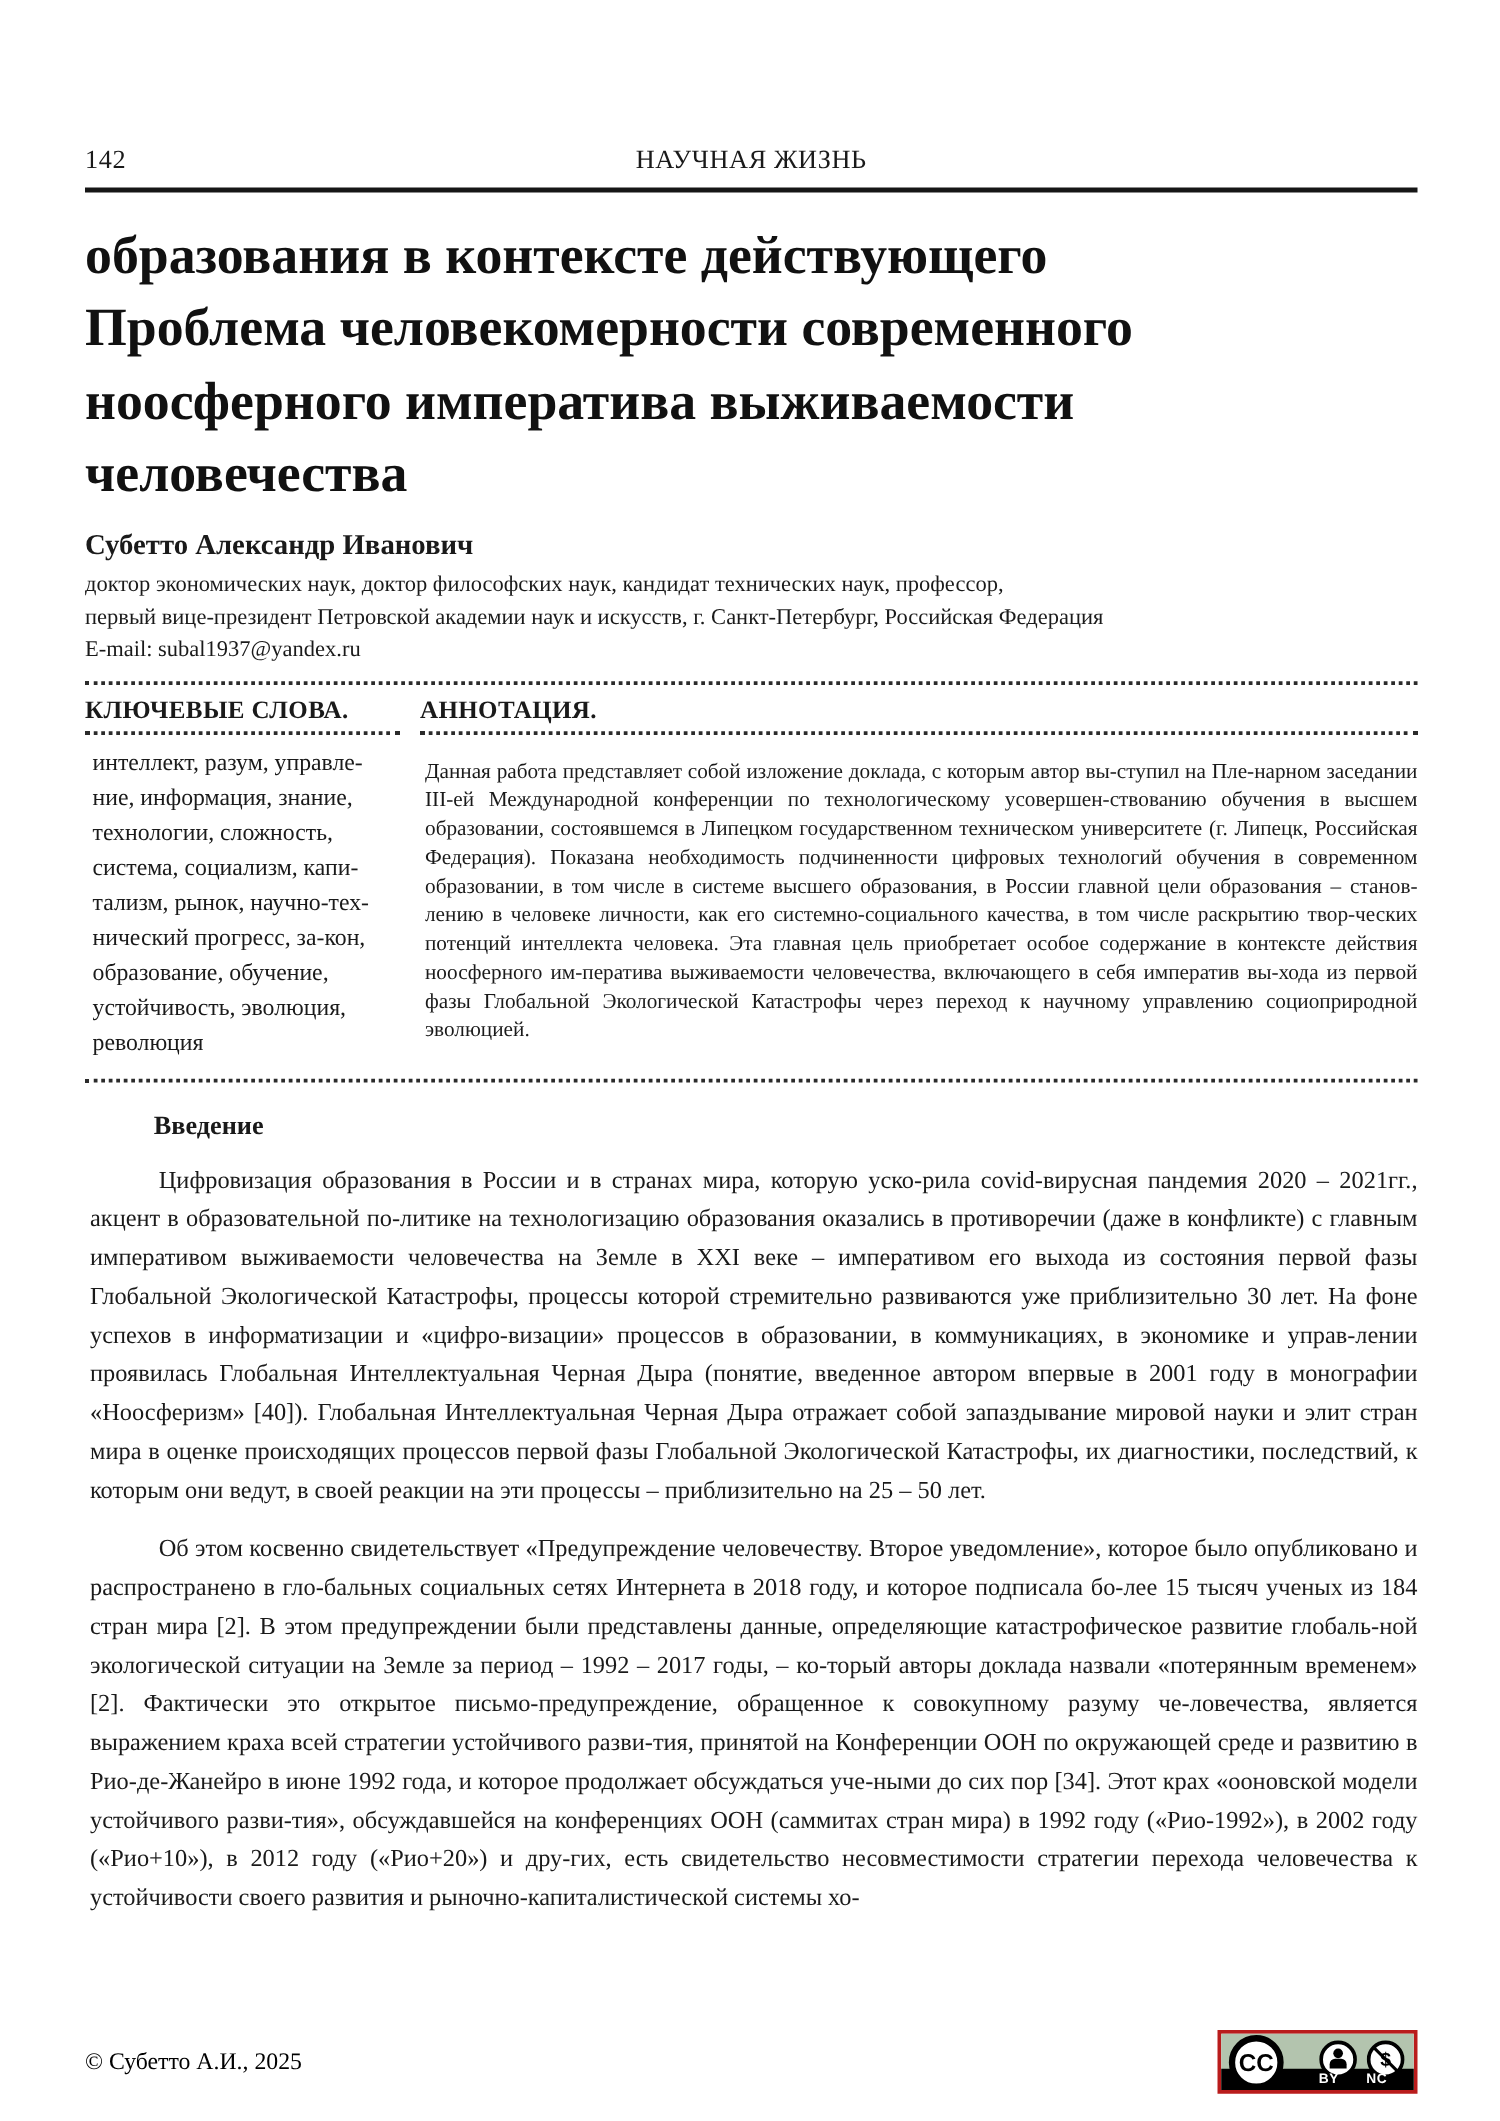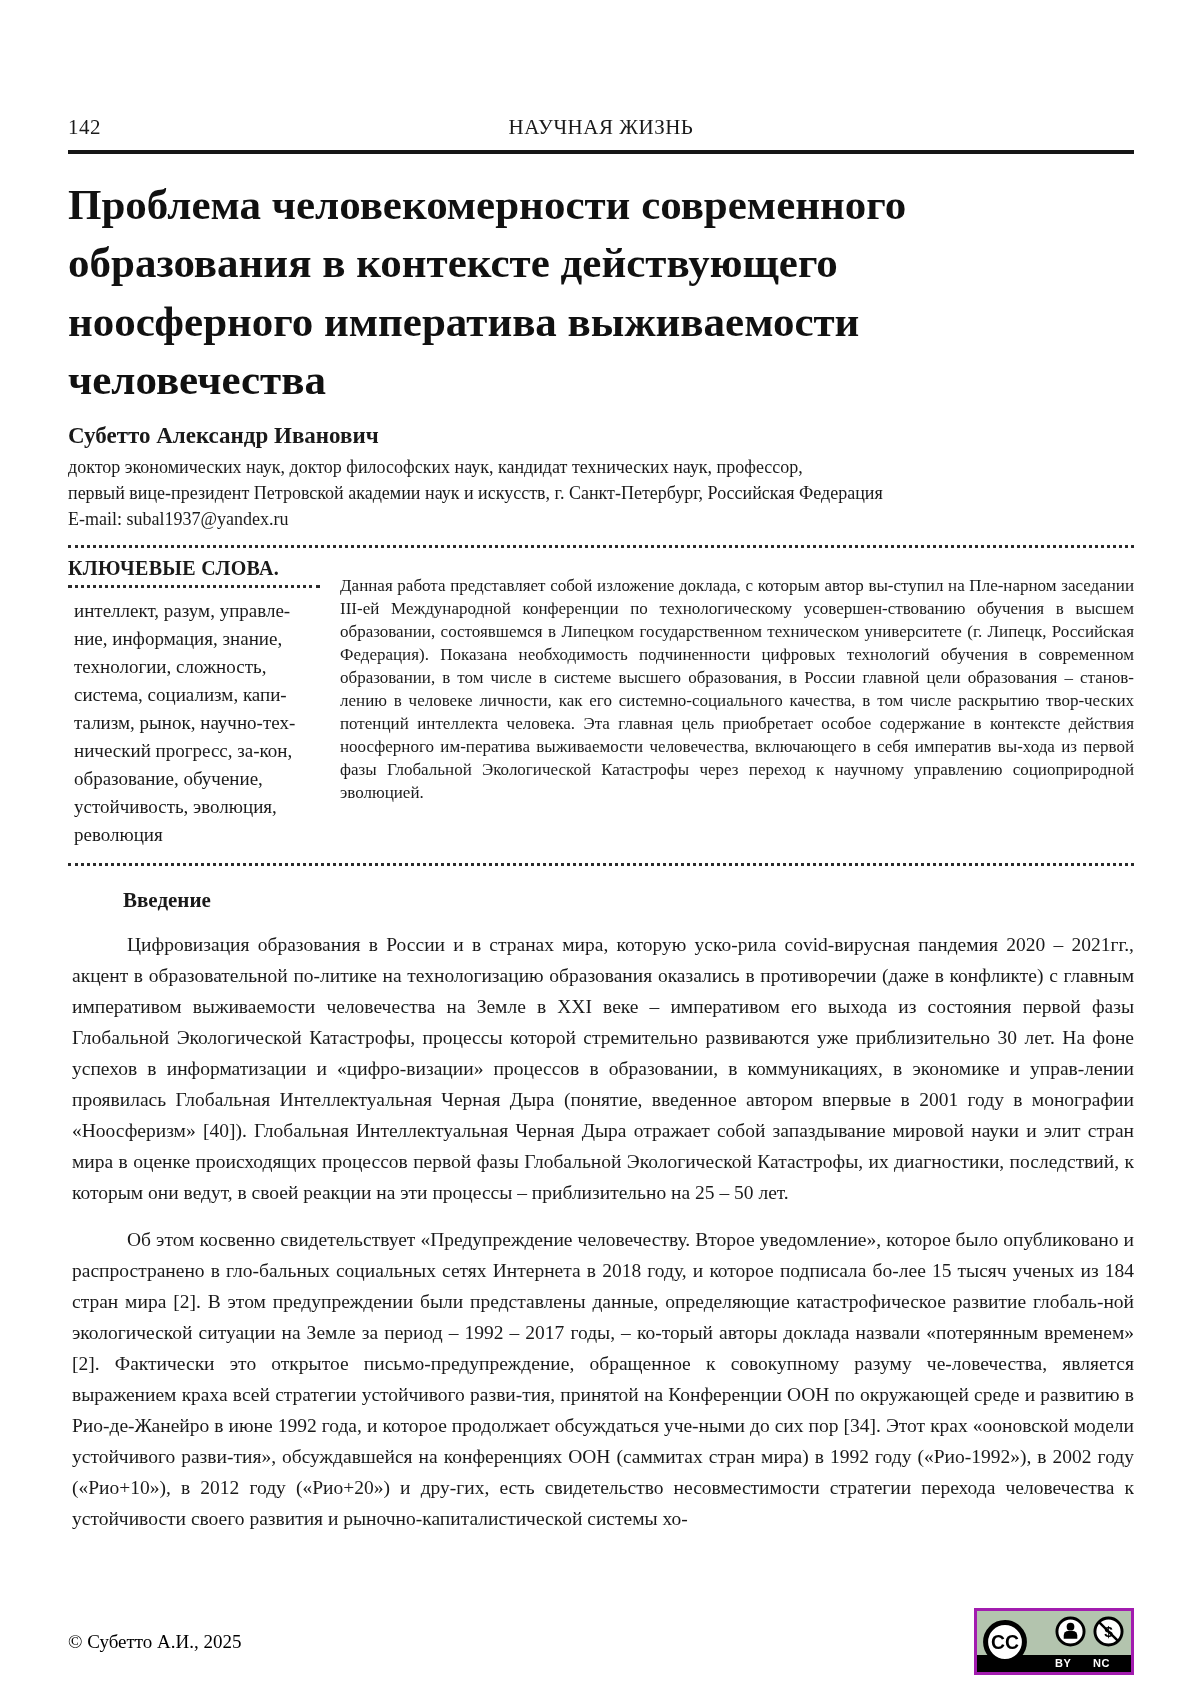--- a/index.html
+++ b/index.html
@@ -115,23 +115,23 @@
     justify-content: space-between;
     align-items: center;
   }
   .copyright {
     color: #000000;
     font-size: 19px;
   }
   .cc-badge {
     position: relative;
     width: 160px;
-    height: 67px;
+    height: 51px;
     box-sizing: border-box;
-    border: 3px solid #a21caf;
+    border: 3px solid #b91c1c;
     cursor: pointer;
   }
   .badge-green { position: absolute; inset: 0; background: var(--badge-bg, #b3c4ae); }
   .badge-strip {
     position: absolute;
     left: 0; right: 0; bottom: 0;
     height: 17px;
     background: #000;
   }
   .badge-icon { position: absolute; display: block; }
@@ -158,39 +158,40 @@
 
 <div class="page">
 
   <div class="running-head">
     <span class="page-num">142</span>
     <span>НАУЧНАЯ ЖИЗНЬ</span>
   </div>
   <div class="head-rule"></div>
 
   <h1 class="article-title">
+    <div>образования в контексте действующего</div>
     <div>Проблема человекомерности современного</div>
-    <div>образования в контексте действующего</div>
     <div>ноосферного императива выживаемости</div>
     <div>человечества</div>
   </h1>
 
   <div class="author-name">Субетто Александр Иванович</div>
   <div class="author-details">
     <div>доктор экономических наук, доктор философских наук, кандидат технических наук, профессор,</div>
     <div>первый вице-президент Петровской академии наук и искусств, г. Санкт-Петербург, Российская Федерация</div>
   </div>
   <div class="email-line">E-mail: subal1937@yandex.ru</div>
 
   <div class="info-section">
     <div class="kw-col">
       <div class="col-heading">КЛЮЧЕВЫЕ СЛОВА.</div>
       <div class="kw-text">интеллект, разум, управле-ние, информация, знание, технологии, сложность, система, социализм, капи-тализм, рынок, научно-тех-нический прогресс, за-кон, образование, обучение, устойчивость, эволюция, революция</div>
     </div>
     <div class="abs-col">
+      <div class="col-heading">АННОТАЦИЯ.</div>
       <div class="abs-text">Данная работа представляет собой изложение доклада, с которым автор вы-ступил на Пле-нарном заседании III-ей Международной конференции по технологическому усовершен-ствованию обучения в высшем образовании, состоявшемся в Липецком государственном техническом университете (г. Липецк, Российская Федерация). Показана необходимость подчиненности цифровых технологий обучения в современном образовании, в том числе в системе высшего образования, в России главной цели образования – станов-лению в человеке личности, как его системно-социального качества, в том числе раскрытию твор-ческих потенций интеллекта человека. Эта главная цель приобретает особое содержание в контексте действия ноосферного им-ператива выживаемости человечества, включающего в себя императив вы-хода из первой фазы Глобальной Экологической Катастрофы через переход к научному управлению социоприродной эволюцией.</div>
     </div>
   </div>
 
   <div class="section-heading">Введение</div>
 
   <p class="body-para">Цифровизация образования в России и в странах мира, которую уско-рила covid-вирусная пандемия 2020 – 2021гг., акцент в образовательной по-литике на технологизацию образования оказались в противоречии (даже в конфликте) с главным императивом выживаемости человечества на Земле в XXI веке – императивом его выхода из состояния первой фазы Глобальной Экологической Катастрофы, процессы которой стремительно развиваются уже приблизительно 30 лет. На фоне успехов в информатизации и «цифро-визации» процессов в образовании, в коммуникациях, в экономике и управ-лении проявилась Глобальная Интеллектуальная Черная Дыра (понятие, введенное автором впервые в 2001 году в монографии «Ноосферизм» [40]). Глобальная Интеллектуальная Черная Дыра отражает собой запаздывание мировой науки и элит стран мира в оценке происходящих процессов первой фазы Глобальной Экологической Катастрофы, их диагностики, последствий, к которым они ведут, в своей реакции на эти процессы – приблизительно на 25 – 50 лет.</p>
   <p class="body-para">Об этом косвенно свидетельствует «Предупреждение человечеству. Второе уведомление», которое было опубликовано и распространено в гло-бальных социальных сетях Интернета в 2018 году, и которое подписала бо-лее 15 тысяч ученых из 184 стран мира [2]. В этом предупреждении были представлены данные, определяющие катастрофическое развитие глобаль-ной экологической ситуации на Земле за период – 1992 – 2017 годы, – ко-торый авторы доклада назвали «потерянным временем» [2]. Фактически это открытое письмо-предупреждение, обращенное к совокупному разуму че-ловечества, является выражением краха всей стратегии устойчивого разви-тия, принятой на Конференции ООН по окружающей среде и развитию в Рио-де-Жанейро в июне 1992 года, и которое продолжает обсуждаться уче-ными до сих пор [34]. Этот крах «ооновской модели устойчивого разви-тия», обсуждавшейся на конференциях ООН (саммитах стран мира) в 1992 году («Рио-1992»), в 2002 году («Рио+10»), в 2012 году («Рио+20») и дру-гих, есть свидетельство несовместимости стратегии перехода человечества к устойчивости своего развития и рыночно-капиталистической системы хо-</p>
 
   <div class="footer">

